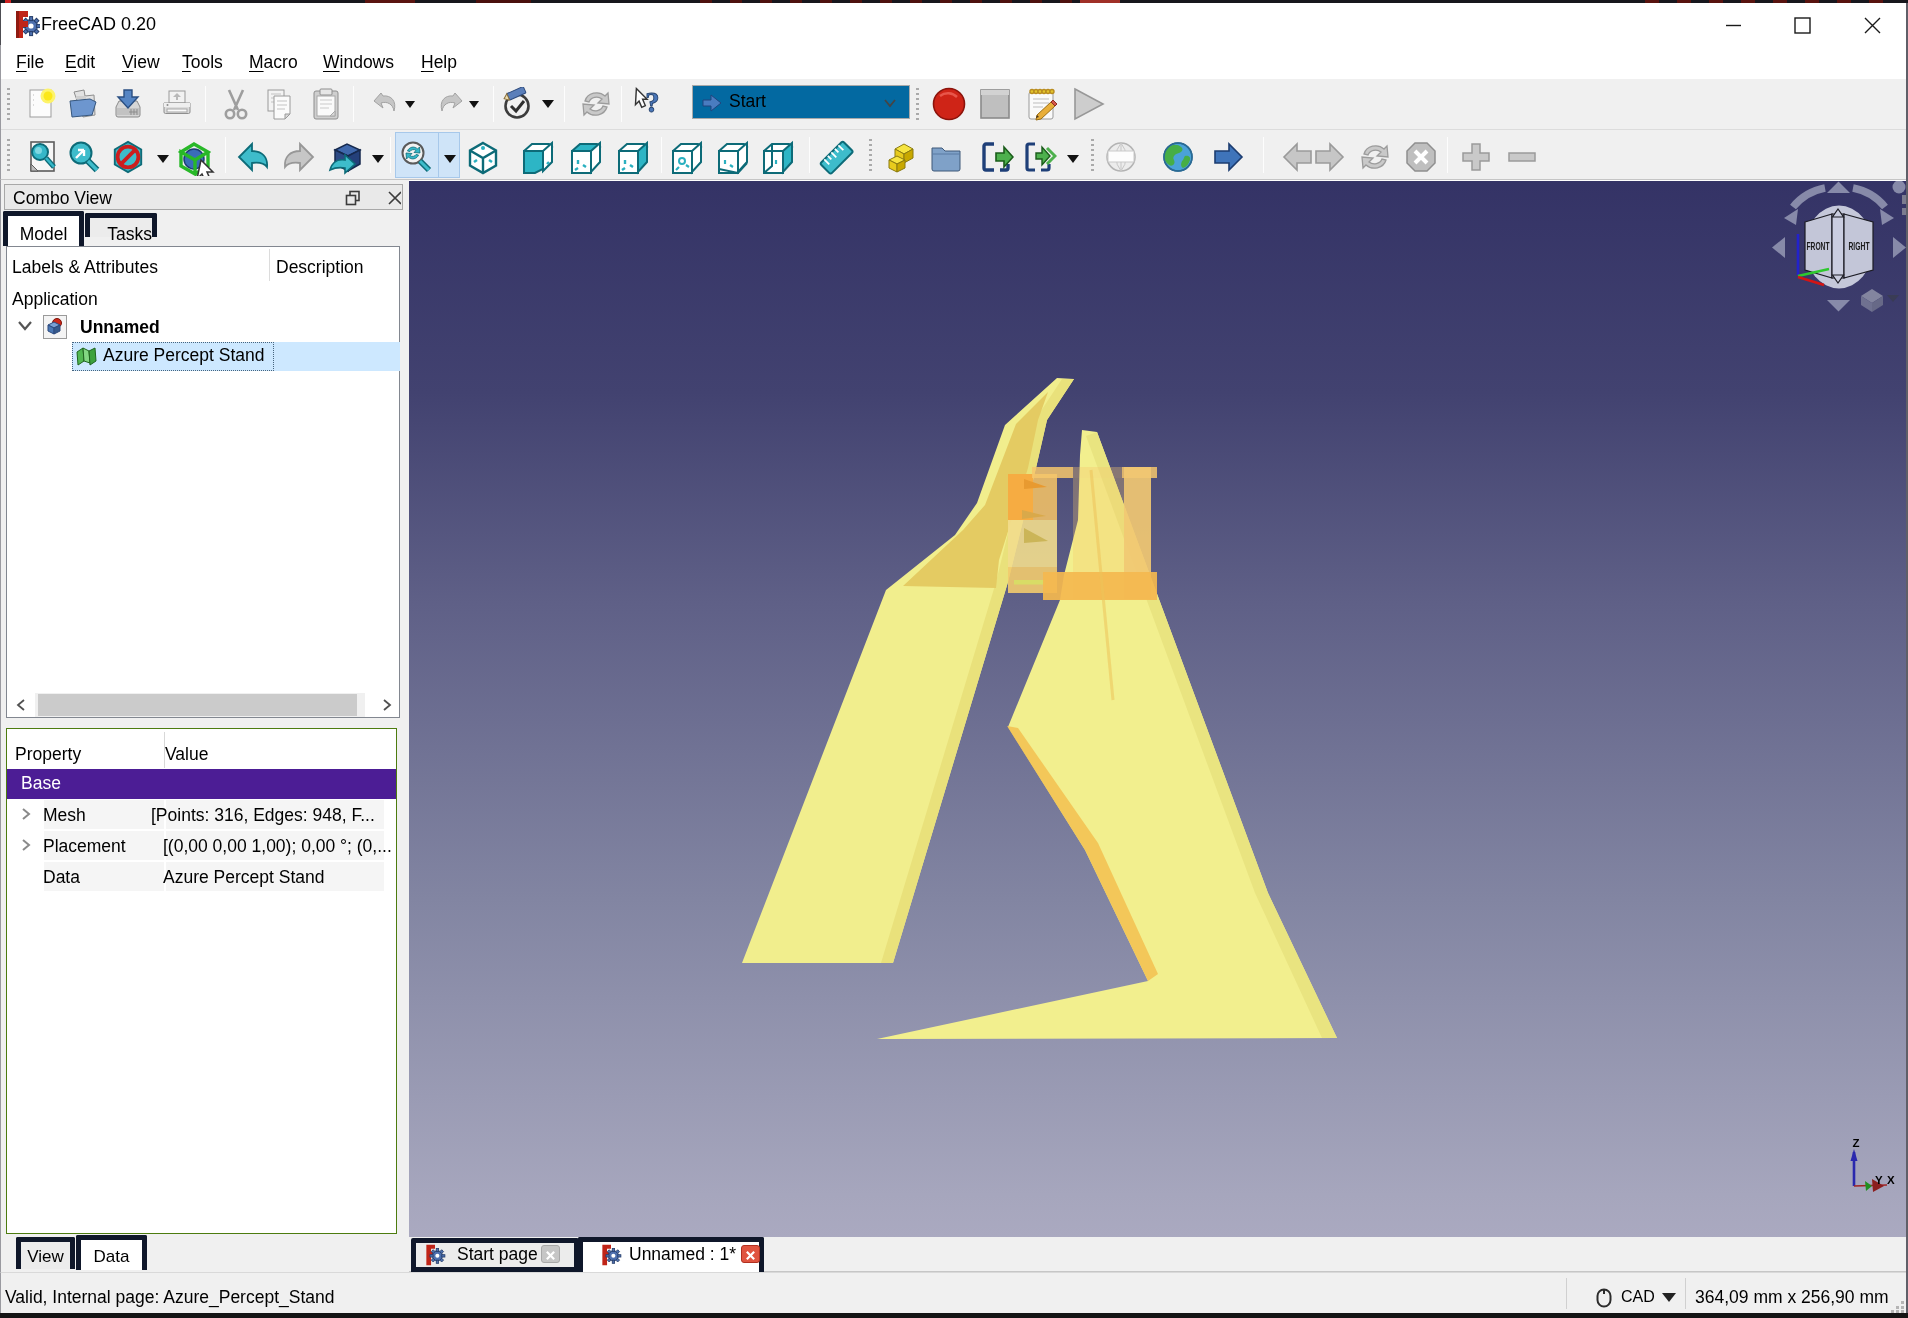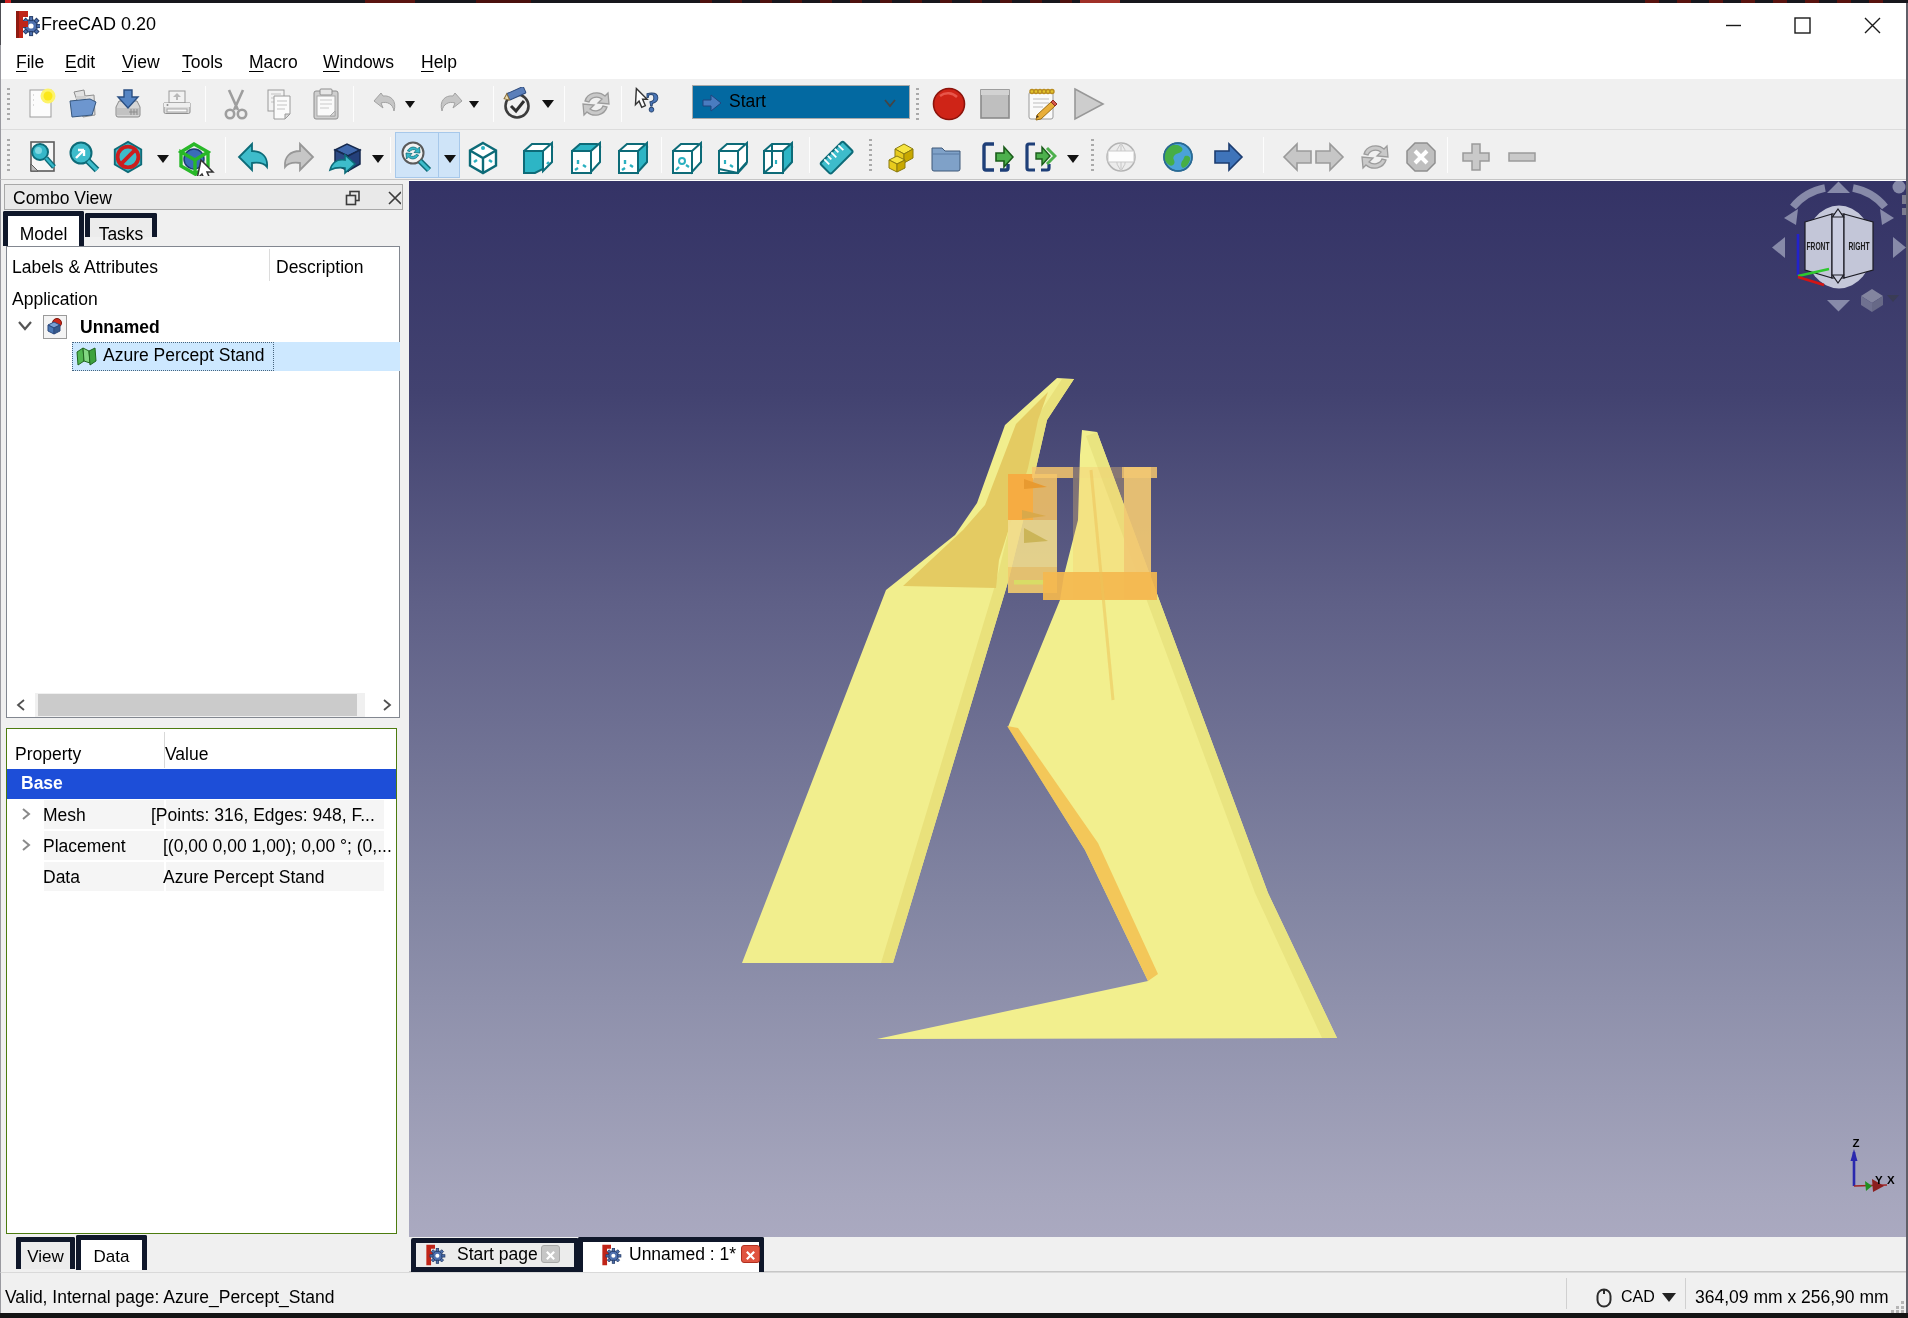--- a/index.html
+++ b/index.html
@@ -360,21 +360,21 @@
   <div id="combohdr">Combo View
     <svg style="position:absolute;left:340px;top:5px" width="56px" height="16" viewBox="0 0 56 16">
         <g fill="none" stroke="#3c3c3c" stroke-width="1.6">
           <rect x="5" y="1.5" width="9" height="9"></rect>
           <rect x="1.5" y="5.5" width="9" height="9" fill="#e9e9e9"></rect>
           <path d="M44 2l12 12M56 2L44 14"></path>
         </g>
       </svg>
   </div>
   <div class="tab tabact" style="left:2px;top:31px;width:81px;height:35px;font-size:17.5px;text-align:center;padding-top:8px">Model</div>
-  <div class="tab" style="left:84px;top:33px;width:72px;height:24px;font-size:17.5px;text-align:center;padding-top:6px;border-bottom:none">Tasks</div>
+  <div class="tab" style="left:84px;top:33px;width:72px;height:24px;font-size:17.5px;text-align:right;padding-top:6px;border-bottom:none">Tasks</div>
   <div style="position:absolute;left:5px;top:66px;width:394px;height:472px;background:#fff;border:1px solid #828790">
     <div style="position:absolute;left:5px;top:10px;font-size:17.5px">Labels &amp; Attributes</div>
     <div style="position:absolute;left:269px;top:10px;font-size:17.5px">Description</div>
     <div style="position:absolute;left:262px;top:2px;width:1px;height:32px;background:#dcdcdc"></div>
     <div style="position:absolute;left:5px;top:42px;font-size:17.5px">Application</div>
     <svg style="position:absolute;left:10px;top:73px" width="16" height="12" viewBox="0 0 16 12">
         <path d="M2 2l6 7 6-7" fill="none" stroke="#555" stroke-width="2.2"></path>
       </svg>
     <div style="position:absolute;left:36px;top:68px;width:24px;height:24px;background:#f4f4f4;border:1px solid #9a9a9a"></div>
     <svg style="position:absolute;left:38px;top:70px" width="20" height="20" viewBox="0 0 20 20">
@@ -400,21 +400,21 @@
       <div style="position:absolute;left:29px;top:1px;width:319px;height:22px;background:#cbcbcb"></div>
       <svg style="position:absolute;left:372px;top:5px" width="12" height="14" viewBox="0 0 12 14">
           <path d="M3 2l6 5-6 5" fill="none" stroke="#505050" stroke-width="1.8"></path>
         </svg>
     </div>
   </div>
   <div style="position:absolute;left:5px;top:548px;width:391px;height:506px;background:#fff;border:1px solid #4d7c0f">
     <div style="position:absolute;left:8px;top:15px;font-size:17.5px">Property</div>
     <div style="position:absolute;left:158px;top:15px;font-size:17.5px">Value</div>
     <div style="position:absolute;left:157px;top:3px;width:1px;height:36px;background:#d8d8d8"></div>
-    <div style="position:absolute;left:0px;top:40px;width:389px;height:30px;background:#1d4ed8;color:#fff;font-weight:bold;font-size:17.5px;padding:4px 12px 0 14px">Base</div>
+    <div style="position:absolute;left:0px;top:40px;width:389px;height:30px;background:#4c1d95;color:#fff;font-weight:normal;font-size:17.5px;padding:4px 12px 0 14px">Base</div>
     <div style="position:absolute;left:37px;top:71px;width:340px;height:29px;background:#f5f5f5"></div>
     <div style="position:absolute;left:37px;top:102px;width:340px;height:29px;background:#f5f5f5"></div>
     <div style="position:absolute;left:37px;top:133px;width:340px;height:29px;background:#f5f5f5"></div>
     <div style="position:absolute;left:157px;top:70px;width:2px;height:93px;background:#fff"></div>
     <svg style="position:absolute;left:14px;top:78px" width="11" height="14" viewBox="0 0 11 14">
         <path d="M2 2l6 5-6 5" fill="none" stroke="#8a8a8a" stroke-width="2"></path>
       </svg>
     <svg style="position:absolute;left:14px;top:109px" width="11" height="14" viewBox="0 0 11 14">
         <path d="M2 2l6 5-6 5" fill="none" stroke="#8a8a8a" stroke-width="2"></path>
       </svg>

